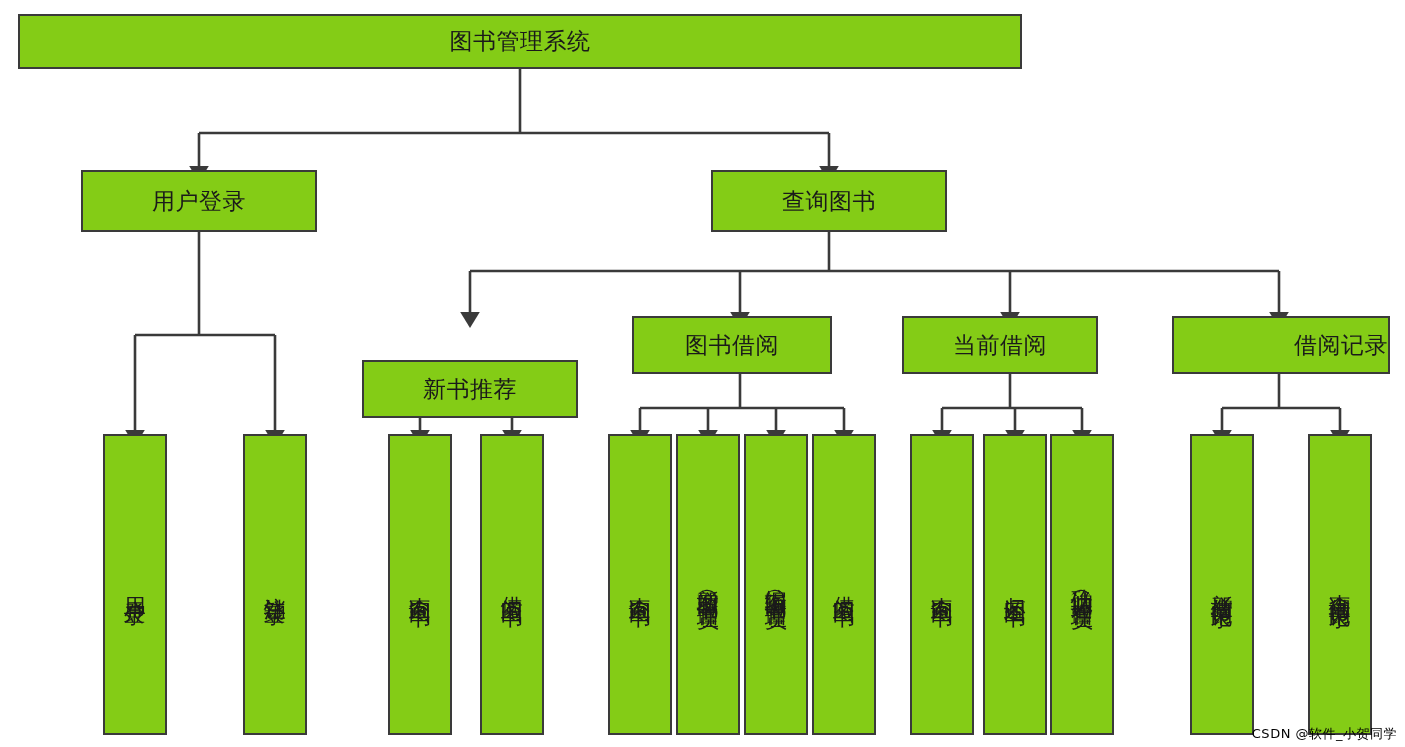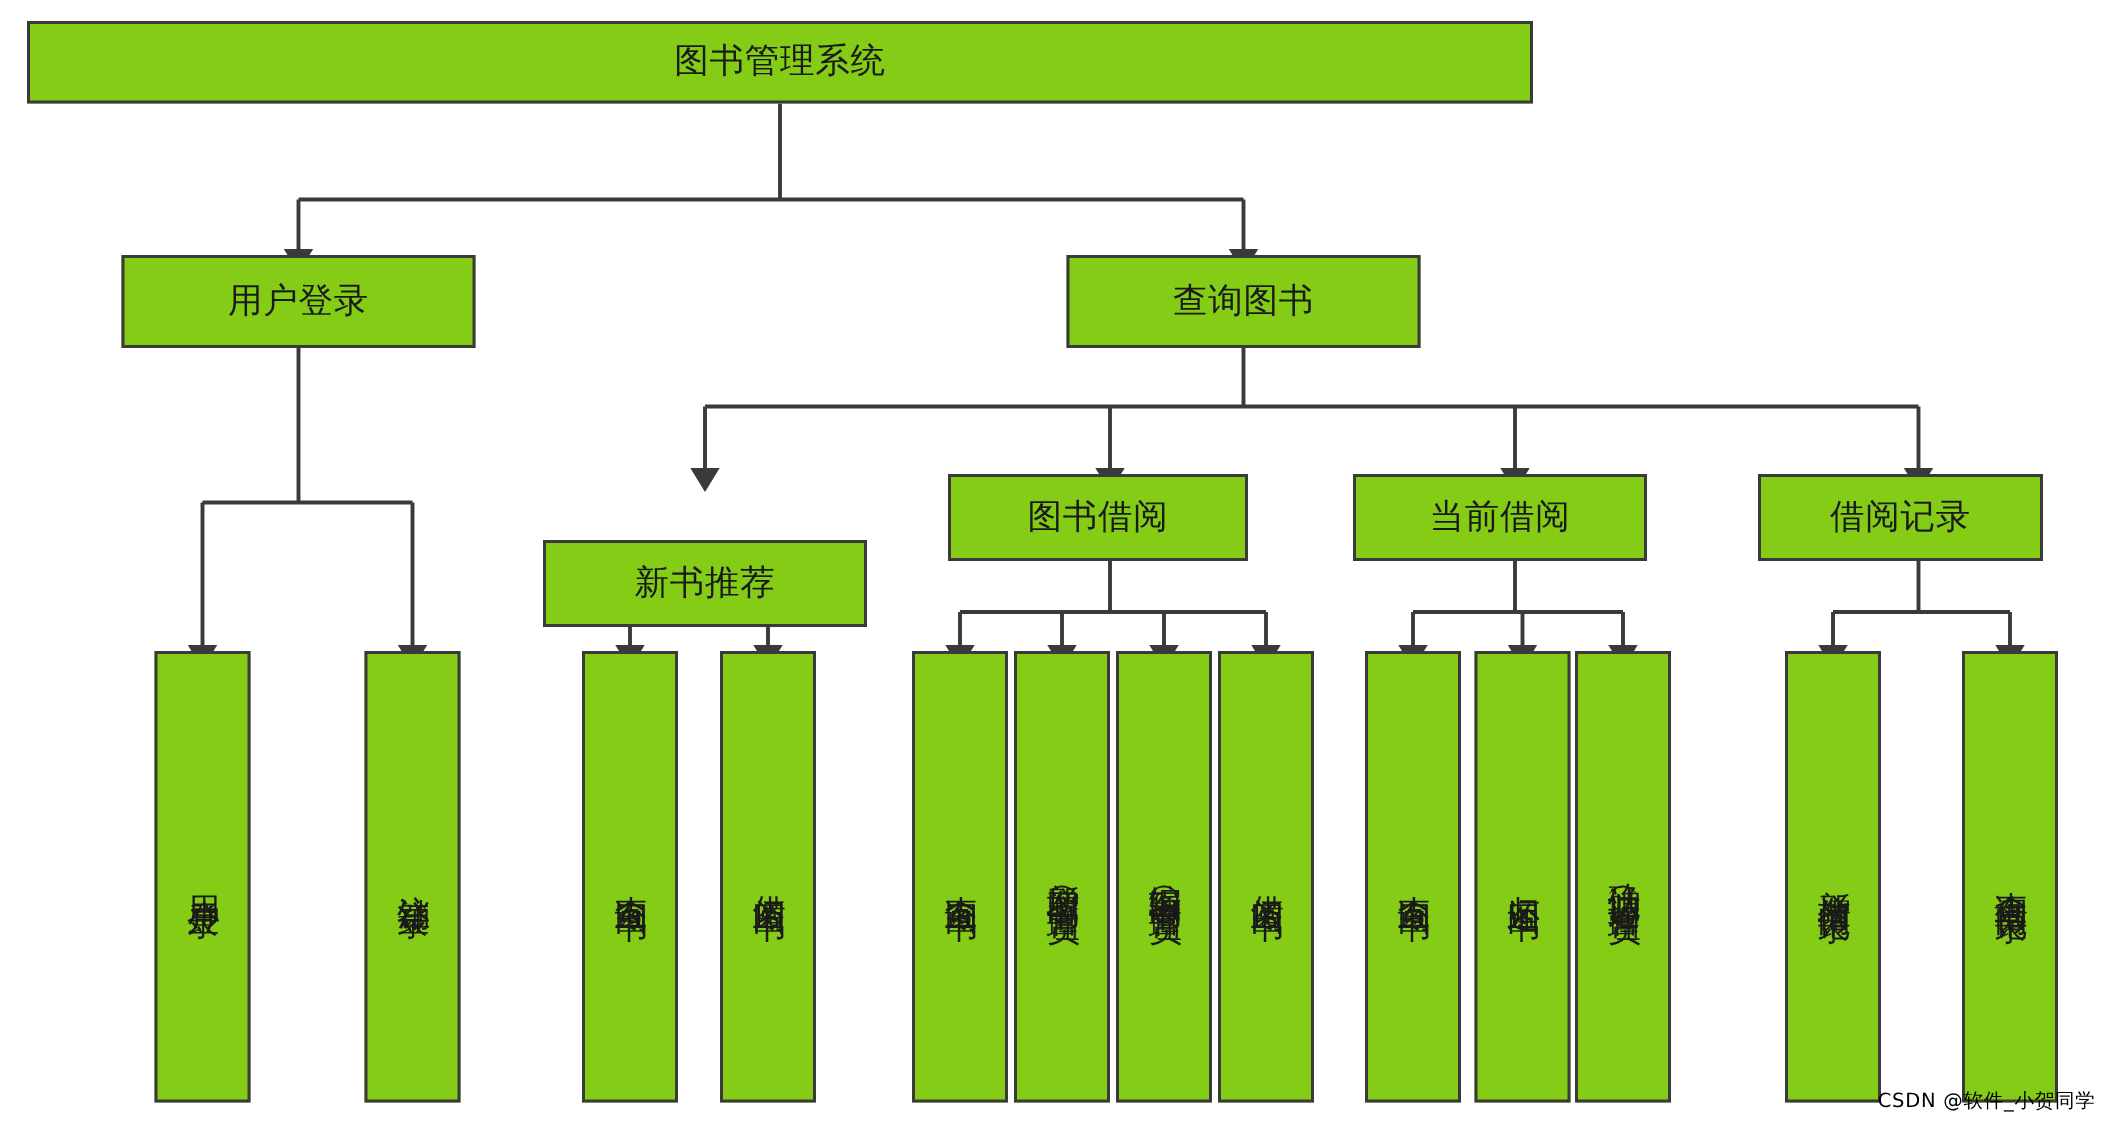--- a/index.html
+++ b/index.html
@@ -118,21 +118,21 @@
     </div>
     <div class="node-box" style="left: 362px; top: 316px; width: 216px; height: 58px; margin-top: 44px;">
       <span class="node-label">新书推荐</span>
     </div>
     <div class="node-box" style="left: 632px; top: 316px; width: 200px; height: 58px;">
       <span class="node-label">图书借阅</span>
     </div>
     <div class="node-box" style="left: 902px; top: 316px; width: 196px; height: 58px;">
       <span class="node-label">当前借阅</span>
     </div>
-    <div class="node-box" style="left: 1172px; top: 316px; width: 190px; height: 58px;">
+    <div class="node-box" style="left: 1172px; top: 316px; width: 218px; height: 58px; justify-content: flex-end;">
       <span class="node-label">借阅记录</span>
     </div>
     <div class="node-box vert" style="left: 103px; top: 434px; width: 64px; height: 301px;">
       <span class="node-label">用户登录</span>
     </div>
     <div class="node-box vert" style="left: 243px; top: 434px; width: 64px; height: 301px;">
       <span class="node-label">注销登录</span>
     </div>
     <div class="node-box vert" style="left: 388px; top: 434px; width: 64px; height: 301px;">
       <span class="node-label">查询图书</span>

